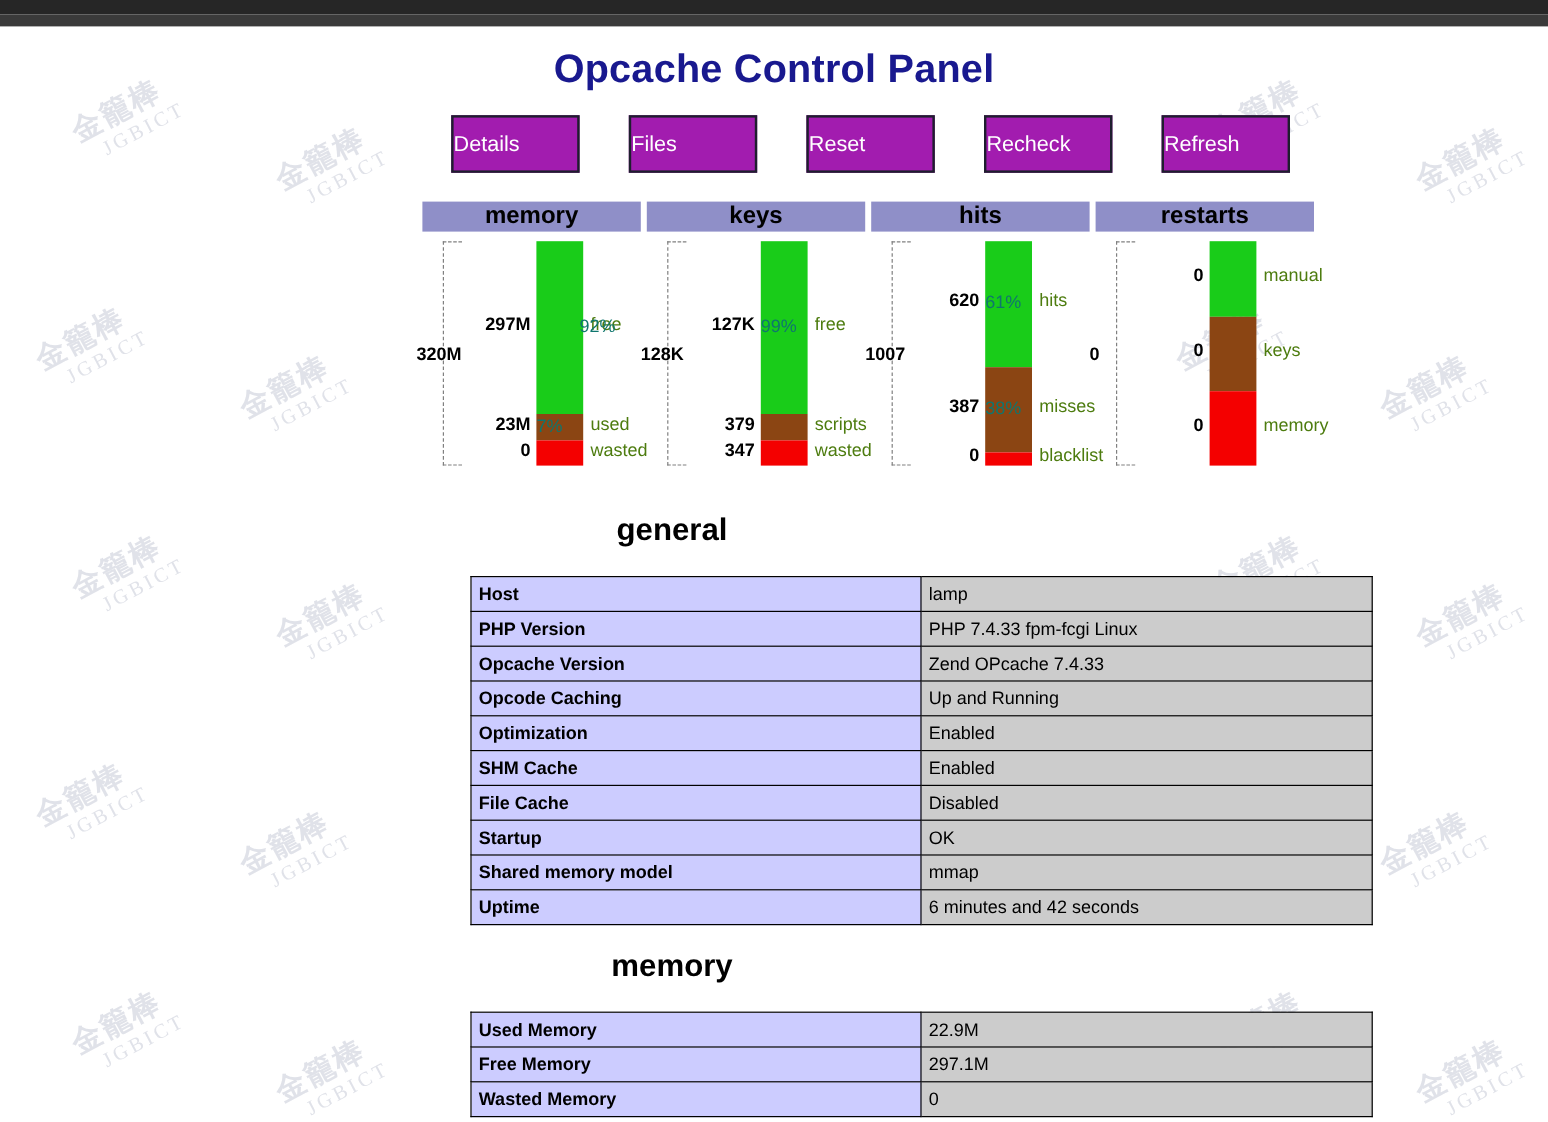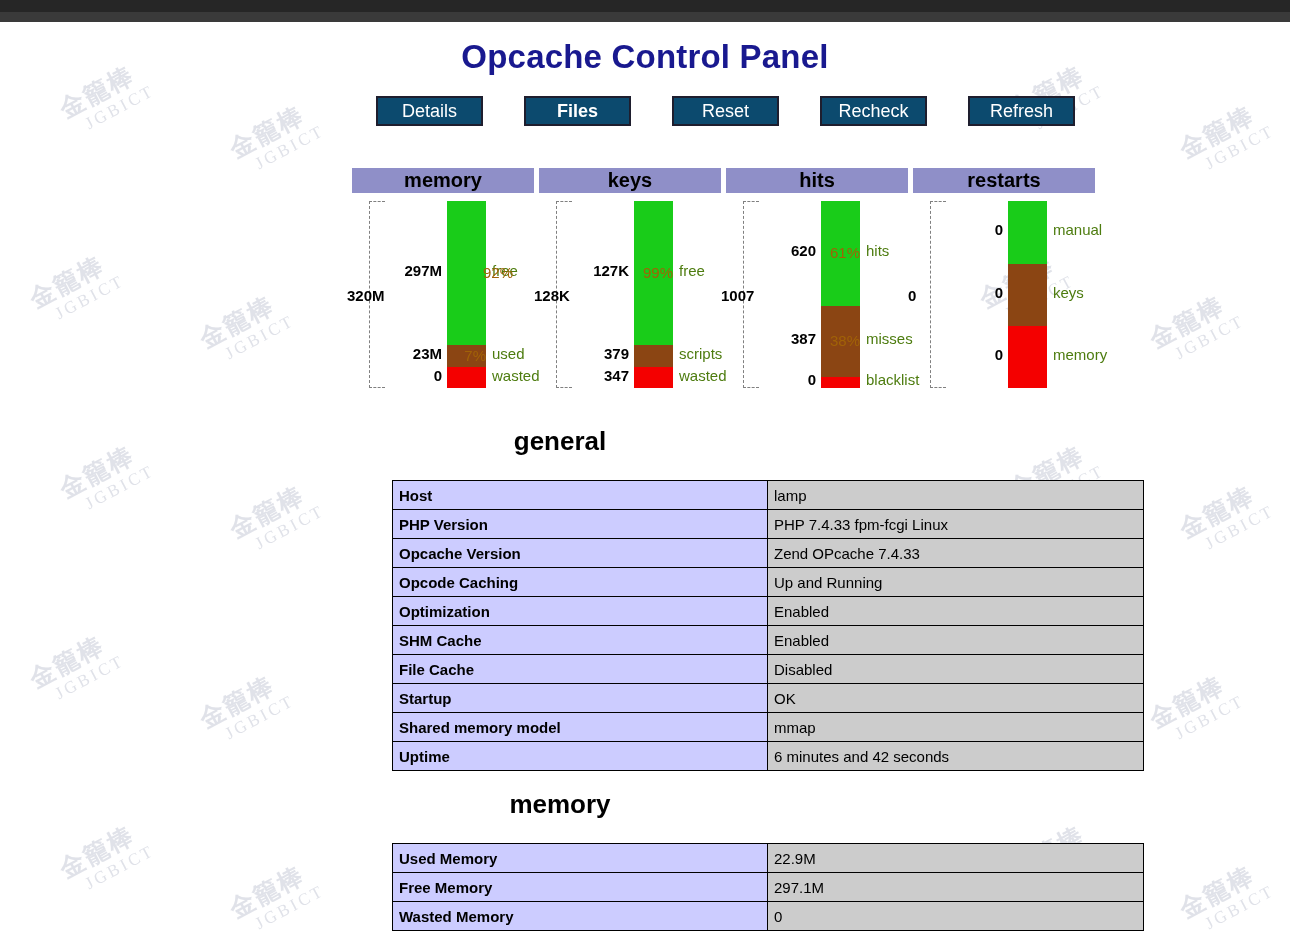--- a/index.html
+++ b/index.html
@@ -73,32 +73,32 @@
 
   
   #button-row {
     position: absolute;
     top: 74px; left: 352px;
     width: 748px; height: 32px;
   }
   .nav-button {
     position: absolute;
     top: 0;
-    height: 30px;
-    background: #0c4a6e;
+    height: 48px;
+    background: #a21caf;
     border: 2px solid #1e1e2e;
     color: #ffffff;
     font-size: 18px;
     line-height: 26px;
-    text-align: center;
+    text-align: left;
     cursor: pointer;
     padding: 0;
   }
   #btn-details { left: 24px;  width: 107px; }
-  #btn-files   { left: 172px; width: 107px; font-weight: bold; }
+  #btn-files   { left: 172px; width: 107px; }
   #btn-reset   { left: 320px; width: 107px; }
   #btn-recheck { left: 468px; width: 107px; }
   #btn-refresh { left: 616px; width: 107px; }
 
   
   #gauges { position: absolute; top: 146px; left: 352px; width: 748px; height: 230px; }
   .gauge { position: absolute; top: 0; width: 182px; height: 230px; }
   .gauge-0 { left: 0; }
   .gauge-1 { left: 187px; }
   .gauge-2 { left: 374px; }
@@ -141,25 +141,25 @@
   }
 
   
   .bar {
     position: absolute;
     left: 95px; top: 2px;
     width: 39px; height: 187px;
   }
   .seg { position: absolute; left: 0; width: 39px; }
   .seg-pct {
-    color: #a16207;
+    color: #0f766e;
     font-size: 15px;
     position: absolute;
     left: 0; width: 39px;
-    text-align: right;
+    text-align: left;
   }
 
   .val {
     position: absolute;
     width: 90px;
     text-align: right;
     left: 0;
     font-size: 15px;
     font-weight: bold;
     color: #000;

